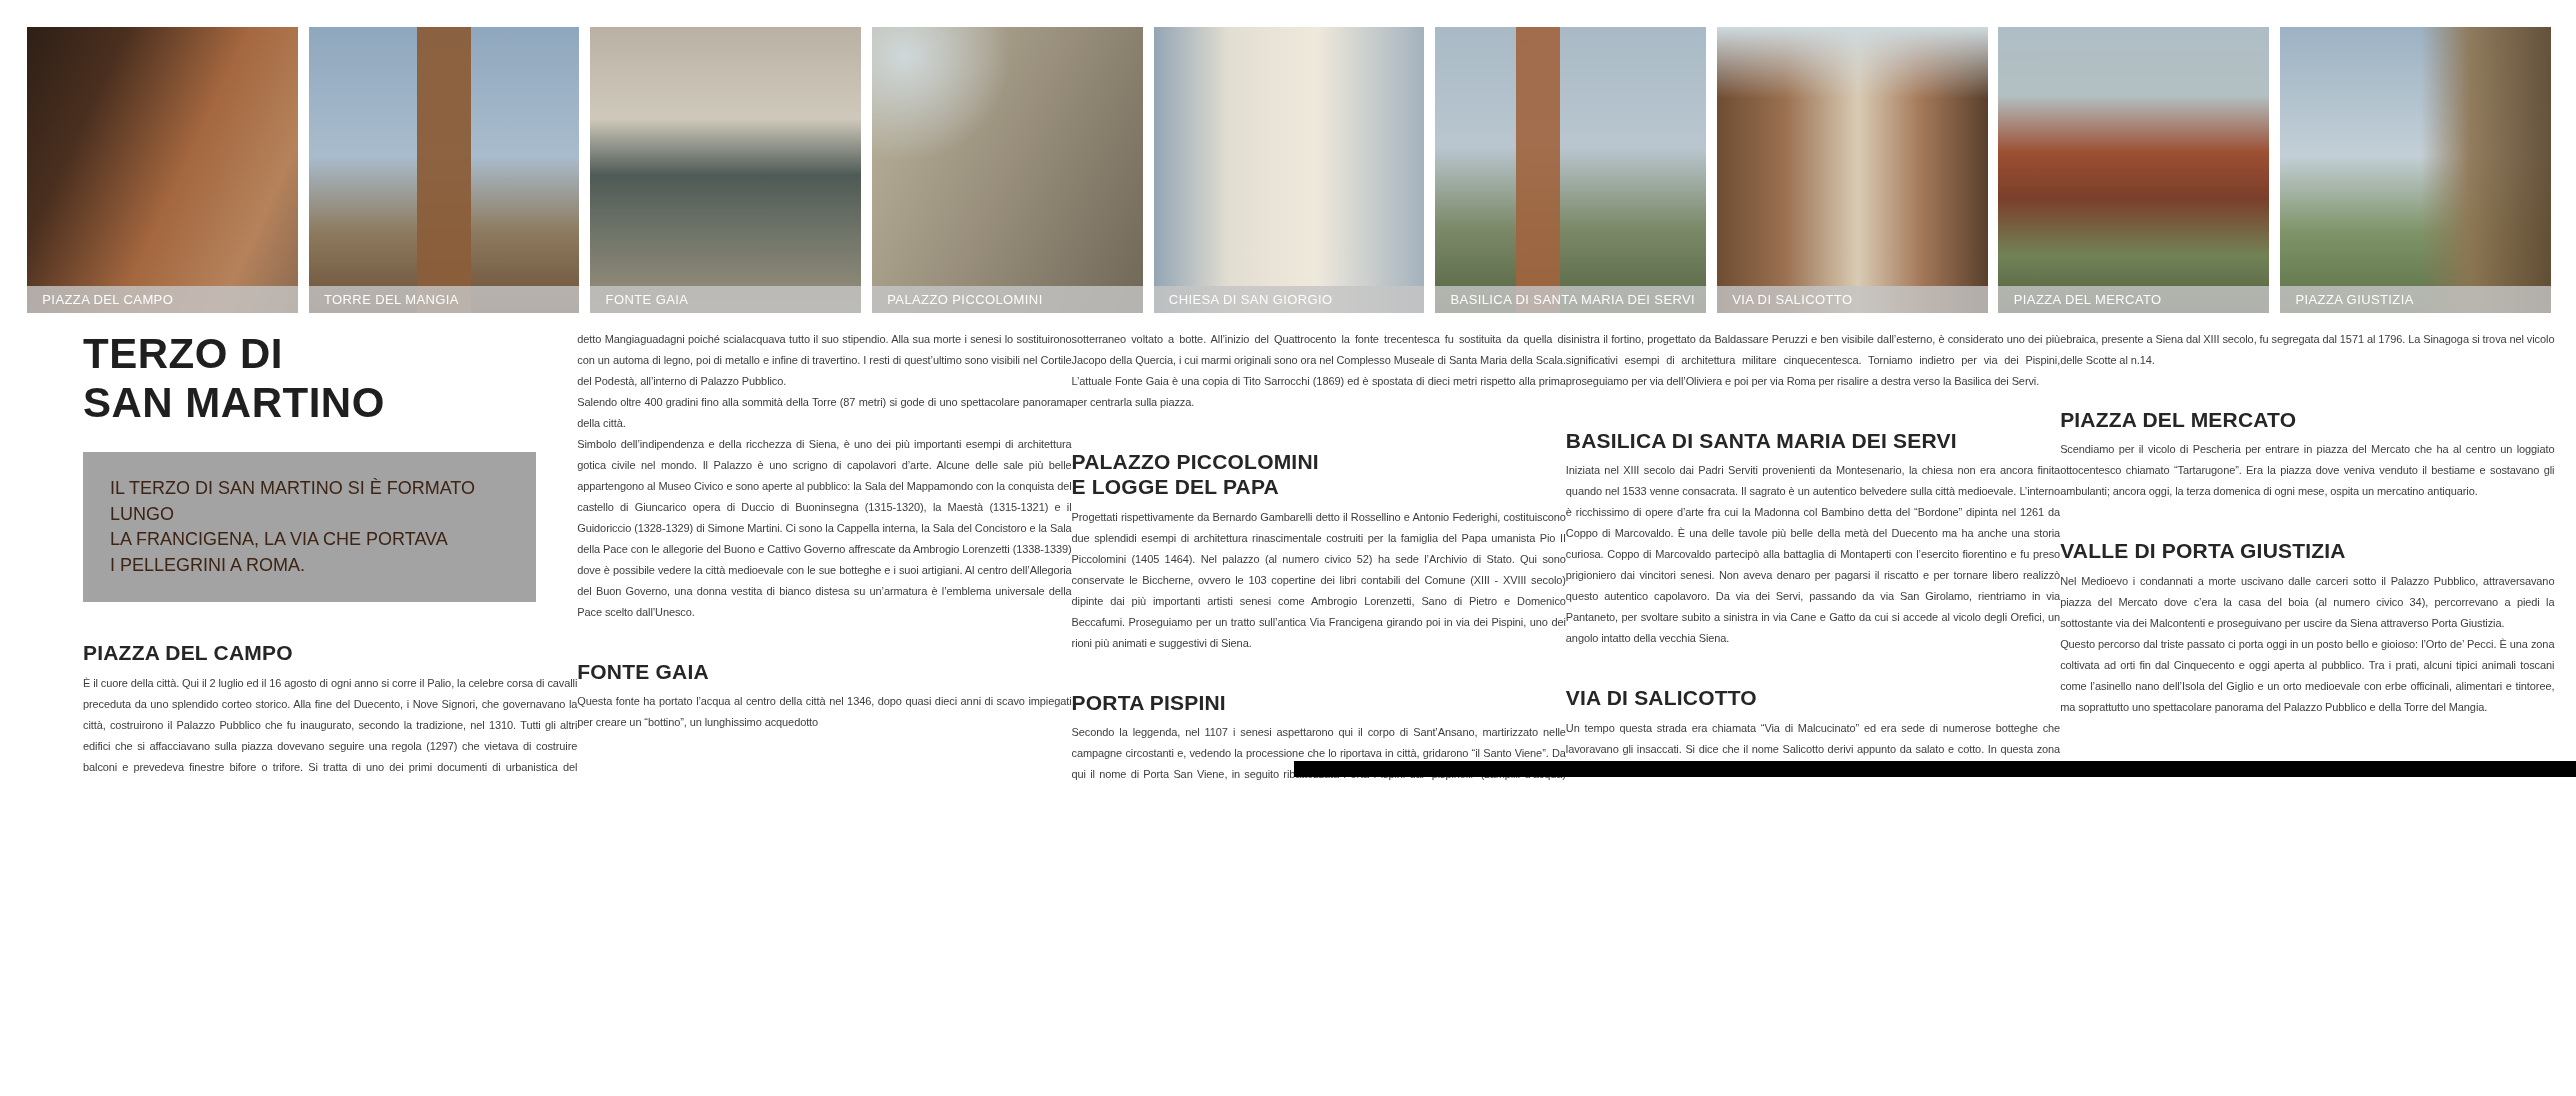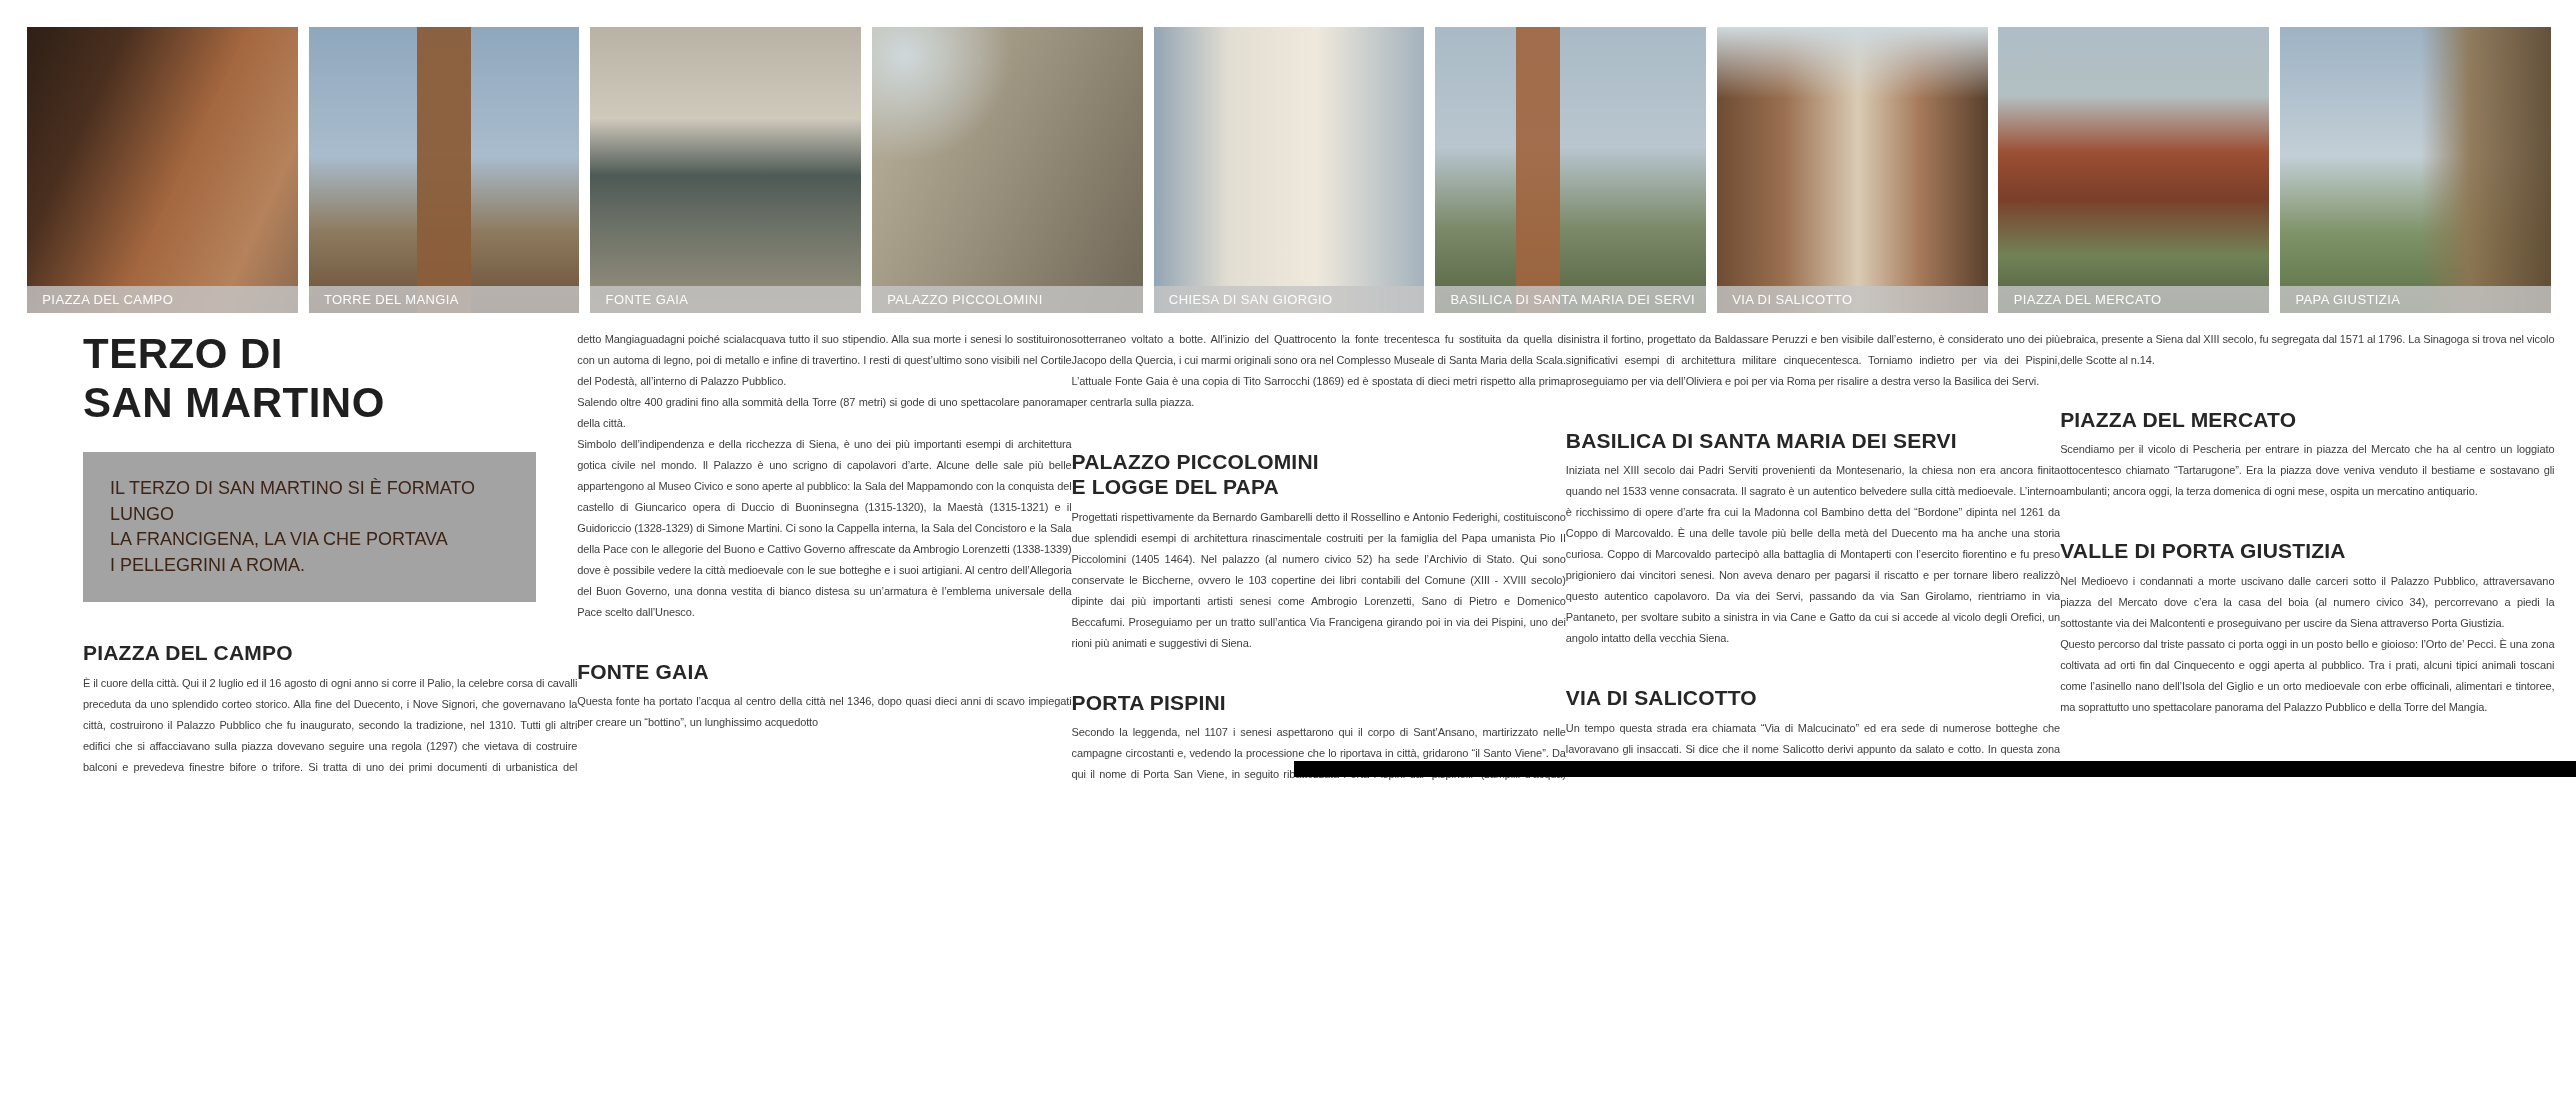--- a/index.html
+++ b/index.html
@@ -103,21 +103,21 @@
     <figure class="photo photo-7">
       <figcaption class="caption">BASILICA DI SANTA MARIA DEI SERVI</figcaption>
     </figure>
     <figure class="photo photo-8">
       <figcaption class="caption">VIA DI SALICOTTO</figcaption>
     </figure>
     <figure class="photo photo-9">
       <figcaption class="caption">PIAZZA DEL MERCATO</figcaption>
     </figure>
     <figure class="photo photo-10">
-      <figcaption class="caption">PAPA GIUSTIZIA</figcaption>
+      <figcaption class="caption">PIAZZA GIUSTIZIA</figcaption>
     </figure>
   </div>
 
   <div class="columns" id="columns">
       <div class="col">
         <h1 class="page-title">TERZO DI
 SAN MARTINO</h1>
         <div class="intro-box">IL TERZO DI SAN MARTINO SI È FORMATO LUNGO
 LA FRANCIGENA, LA VIA CHE PORTAVA
 I PELLEGRINI A ROMA.</div>

